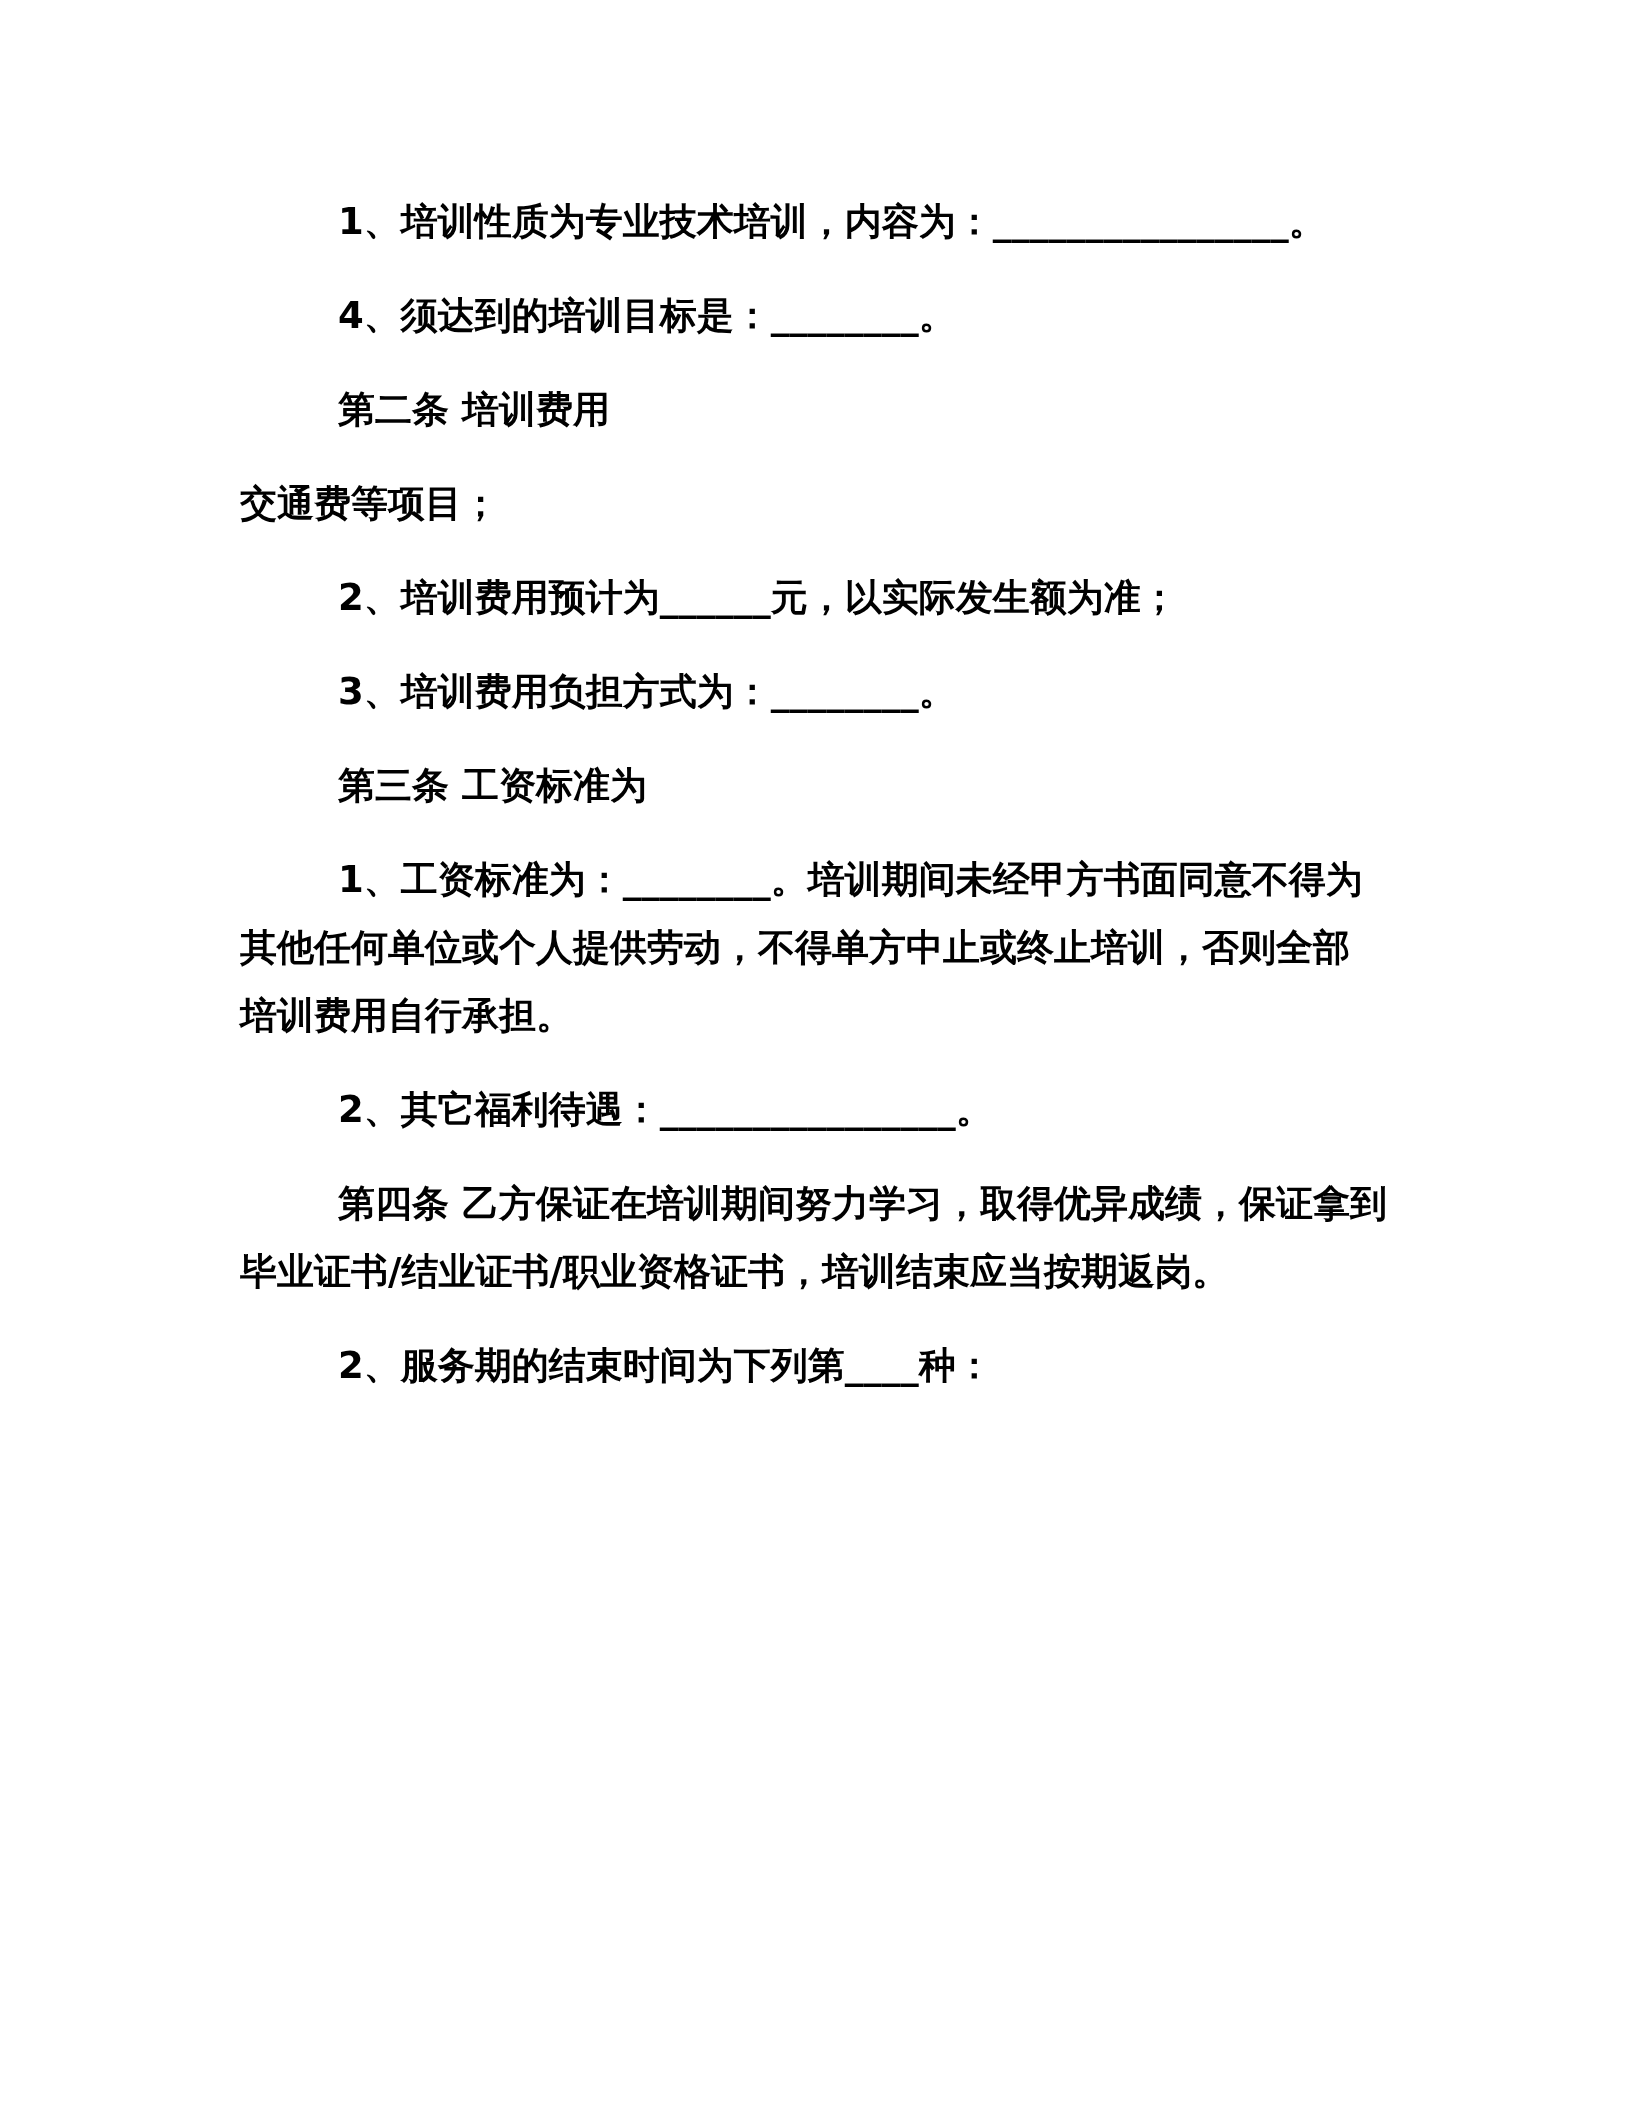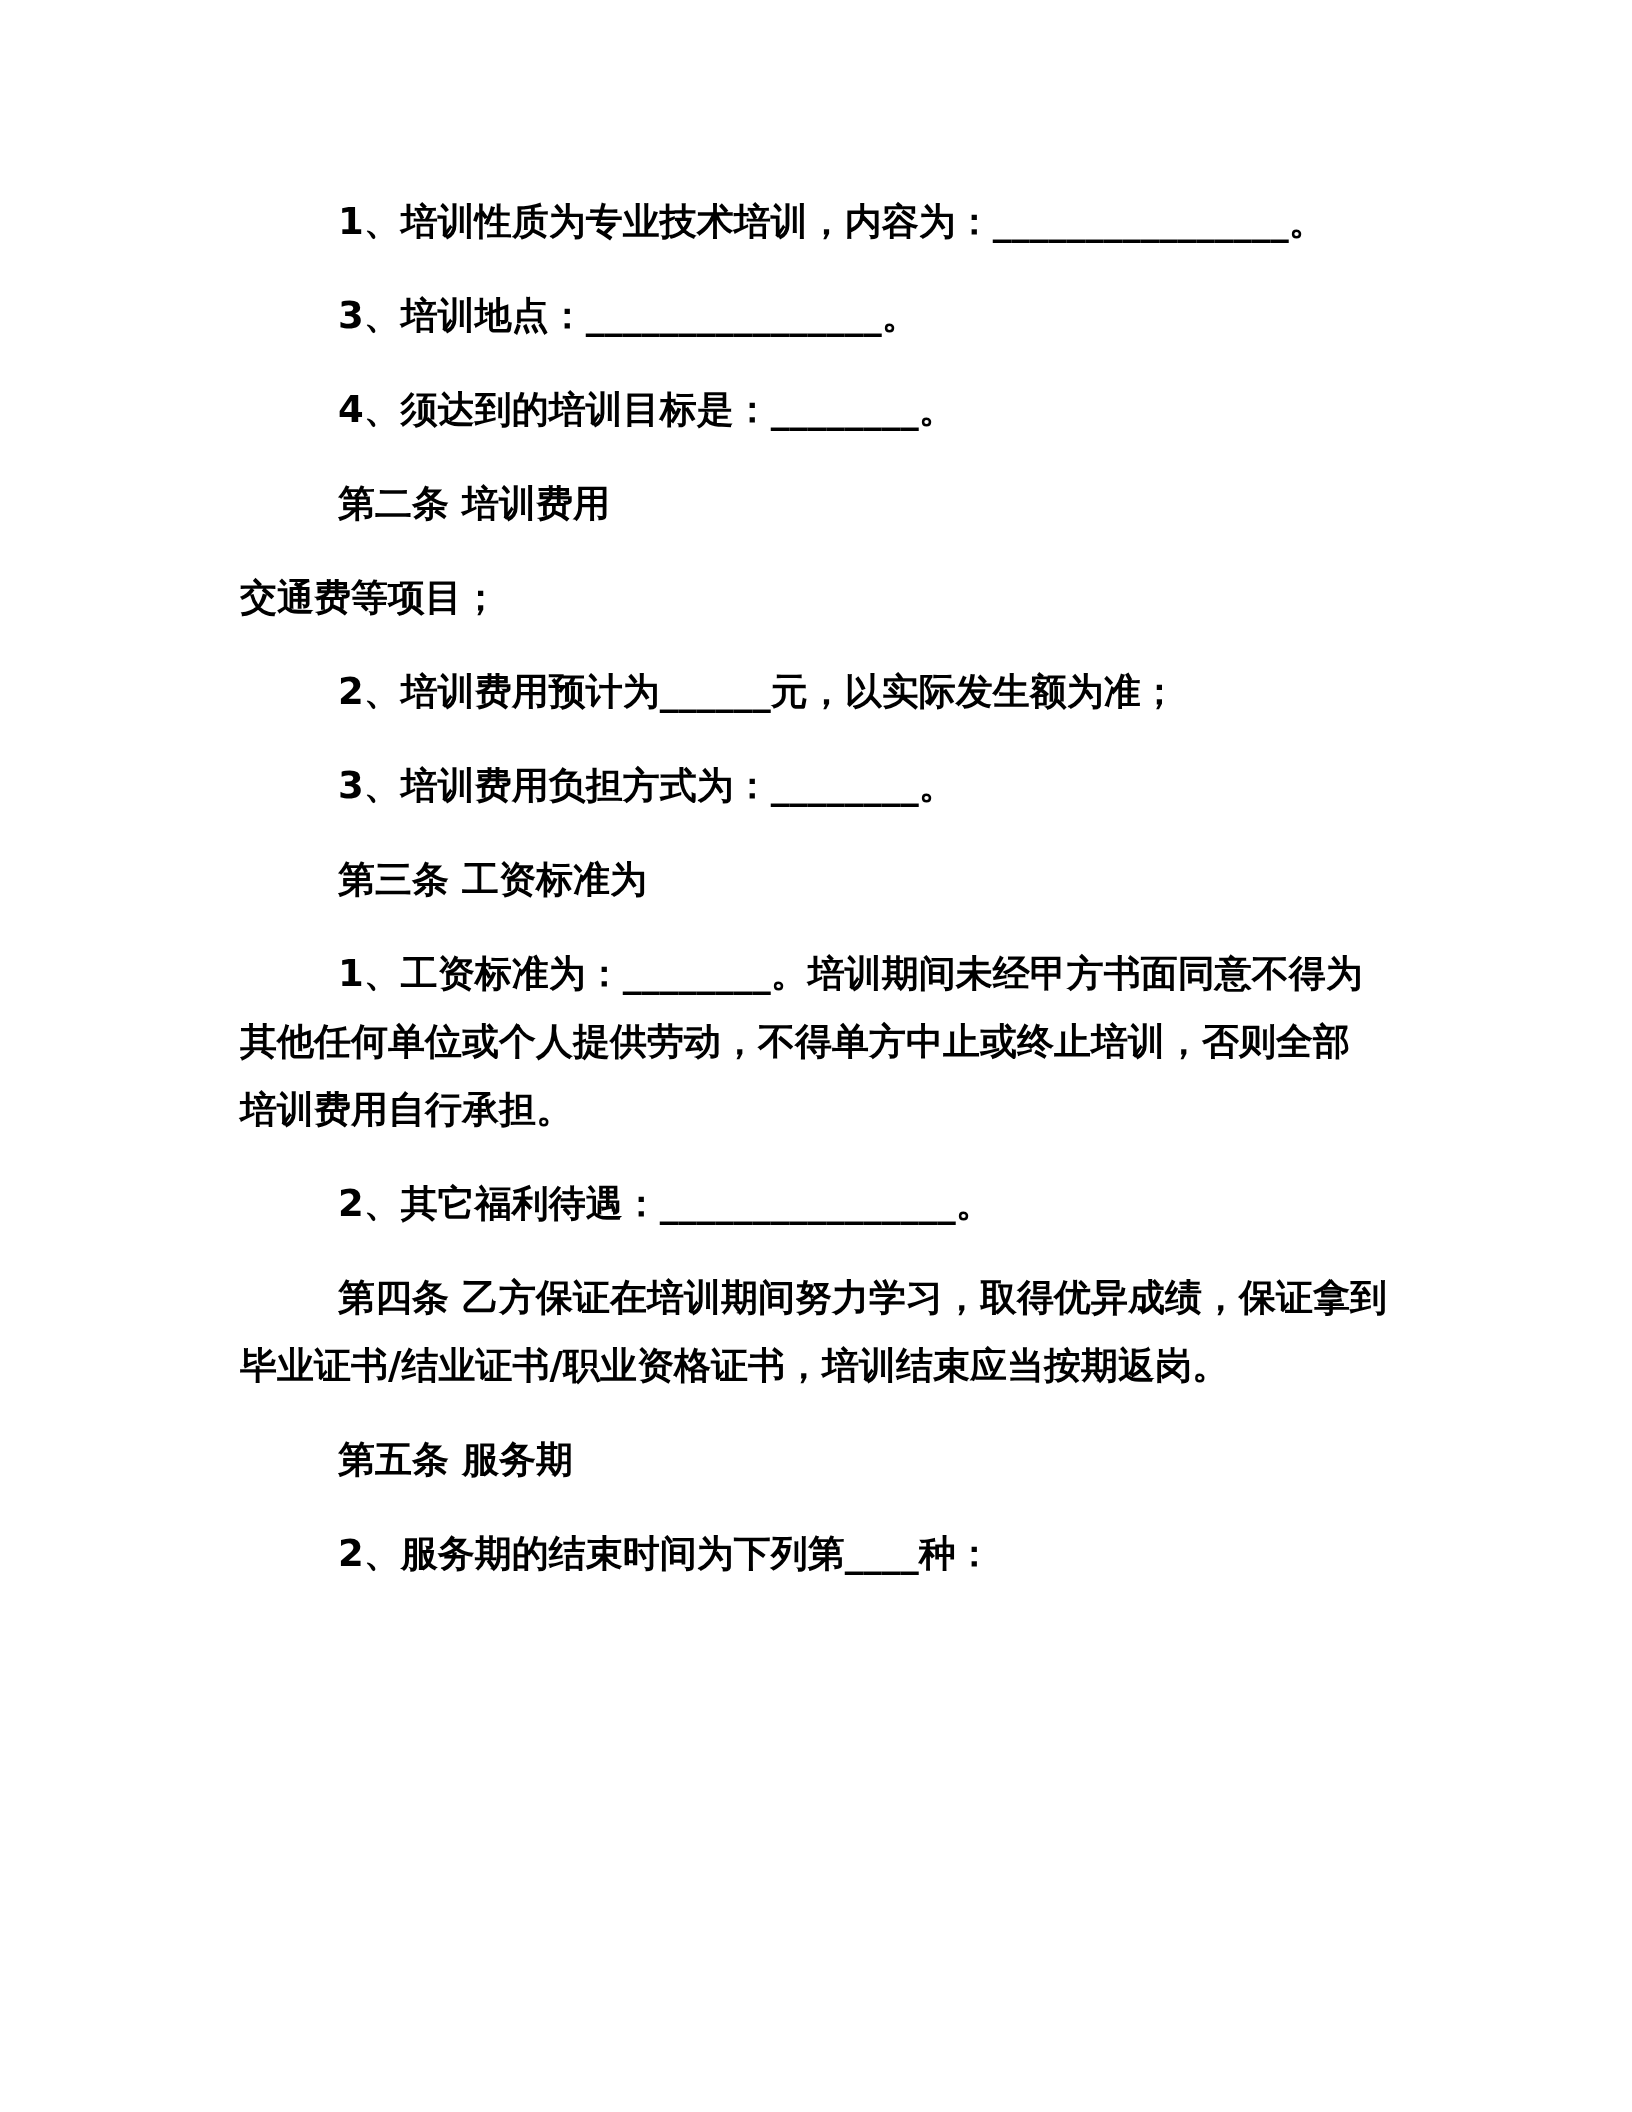--- a/index.html
+++ b/index.html
@@ -34,23 +34,20 @@
 </style>
 </head>
 <body>
 
 <div class="page">
   <div>
       <div class="para">
         <div class="line indent">1、培训性质为专业技术培训，内容为：________________。</div>
       </div>
       <div class="para">
-        <div class="line indent">3、培训地点：________________。</div>
-      </div>
-      <div class="para">
         <div class="line indent">4、须达到的培训目标是：________。</div>
       </div>
       <div class="para">
         <div class="line indent">第二条 培训费用</div>
       </div>
       <div class="para">
         <div class="line flush">交通费等项目；</div>
       </div>
       <div class="para">
         <div class="line indent">2、培训费用预计为______元，以实际发生额为准；</div>
@@ -67,19 +64,16 @@
         <div class="line flush">培训费用自行承担。</div>
       </div>
       <div class="para">
         <div class="line indent">2、其它福利待遇：________________。</div>
       </div>
       <div class="para">
         <div class="line indent">第四条 乙方保证在培训期间努力学习，取得优异成绩，保证拿到</div>
         <div class="line flush">毕业证书/结业证书/职业资格证书，培训结束应当按期返岗。</div>
       </div>
       <div class="para">
-        <div class="line indent">第五条 服务期</div>
-      </div>
-      <div class="para">
         <div class="line indent">2、服务期的结束时间为下列第____种：</div>
       </div>
     </div>
 </div>
 
 </body></html>

